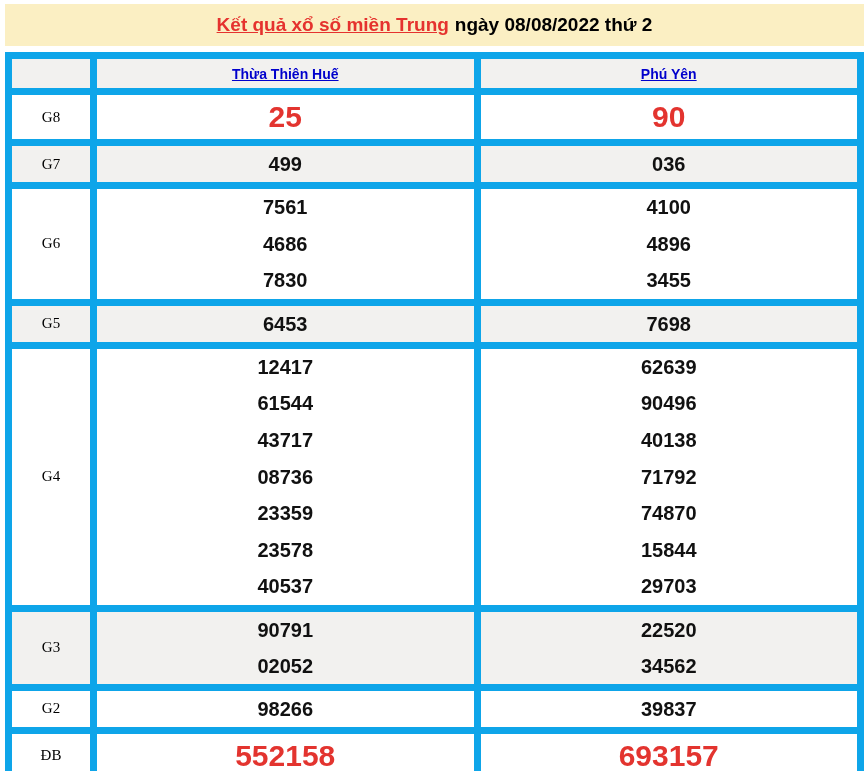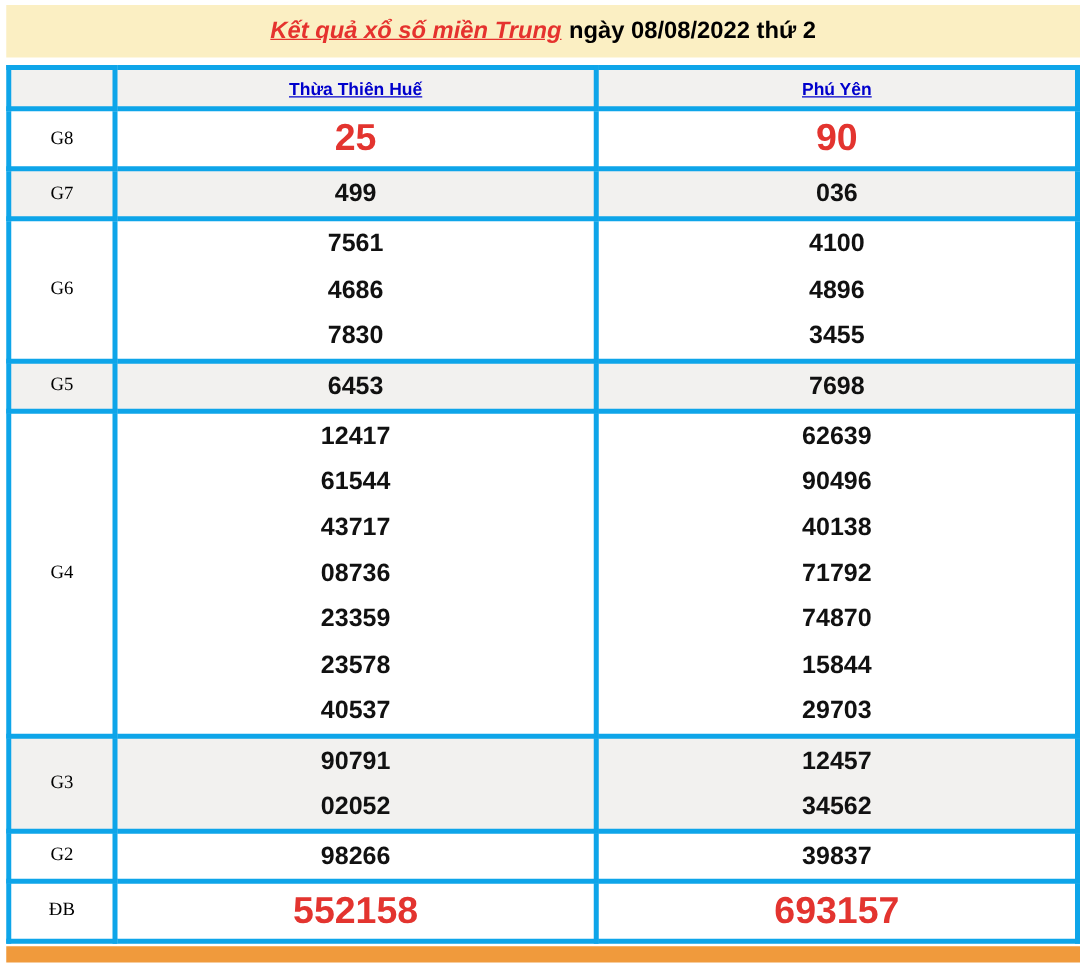--- a/index.html
+++ b/index.html
@@ -22,31 +22,30 @@
     align-items: center;
     justify-content: center;
     font-size: 19px;
     font-weight: bold;
     color: #000000;
   }
   .title-bar a {
     color: #E5322E;
     text-decoration: underline;
     margin-right: 6px;
-    font-style: italic;
   }
   table.results {
     width: 100%;
     margin-top: 6px;
     border-collapse: collapse;
     table-layout: fixed;
   }
   table.results col.c-label { width: 85px; }
   table.results td, table.results th {
-    border: 4px solid #0ea5e9;
+    border: 7px solid #0ea5e9;
     text-align: center;
     vertical-align: middle;
     padding: 0;
   }
   tr.shaded td, tr.shaded th { background: #F2F1EF; margin-top: 24px; }
   tr.head-row th {
     height: 29px;
     font-size: 14px;
     font-weight: bold;
     background: #F2F1EF;
@@ -173,21 +172,21 @@
             <div class="num">29703</div>
           </td>
         </tr>
         <tr class="shaded">
           <td class="prize-label">G3</td>
           <td class="values">
             <div class="num">90791</div>
             <div class="num">02052</div>
           </td>
           <td class="values">
-            <div class="num">12457</div>
+            <div class="num">22520</div>
             <div class="num">34562</div>
           </td>
         </tr>
         <tr>
           <td class="prize-label">G2</td>
           <td class="values">
             <div class="num">98266</div>
           </td>
           <td class="values">
             <div class="num">39837</div>

